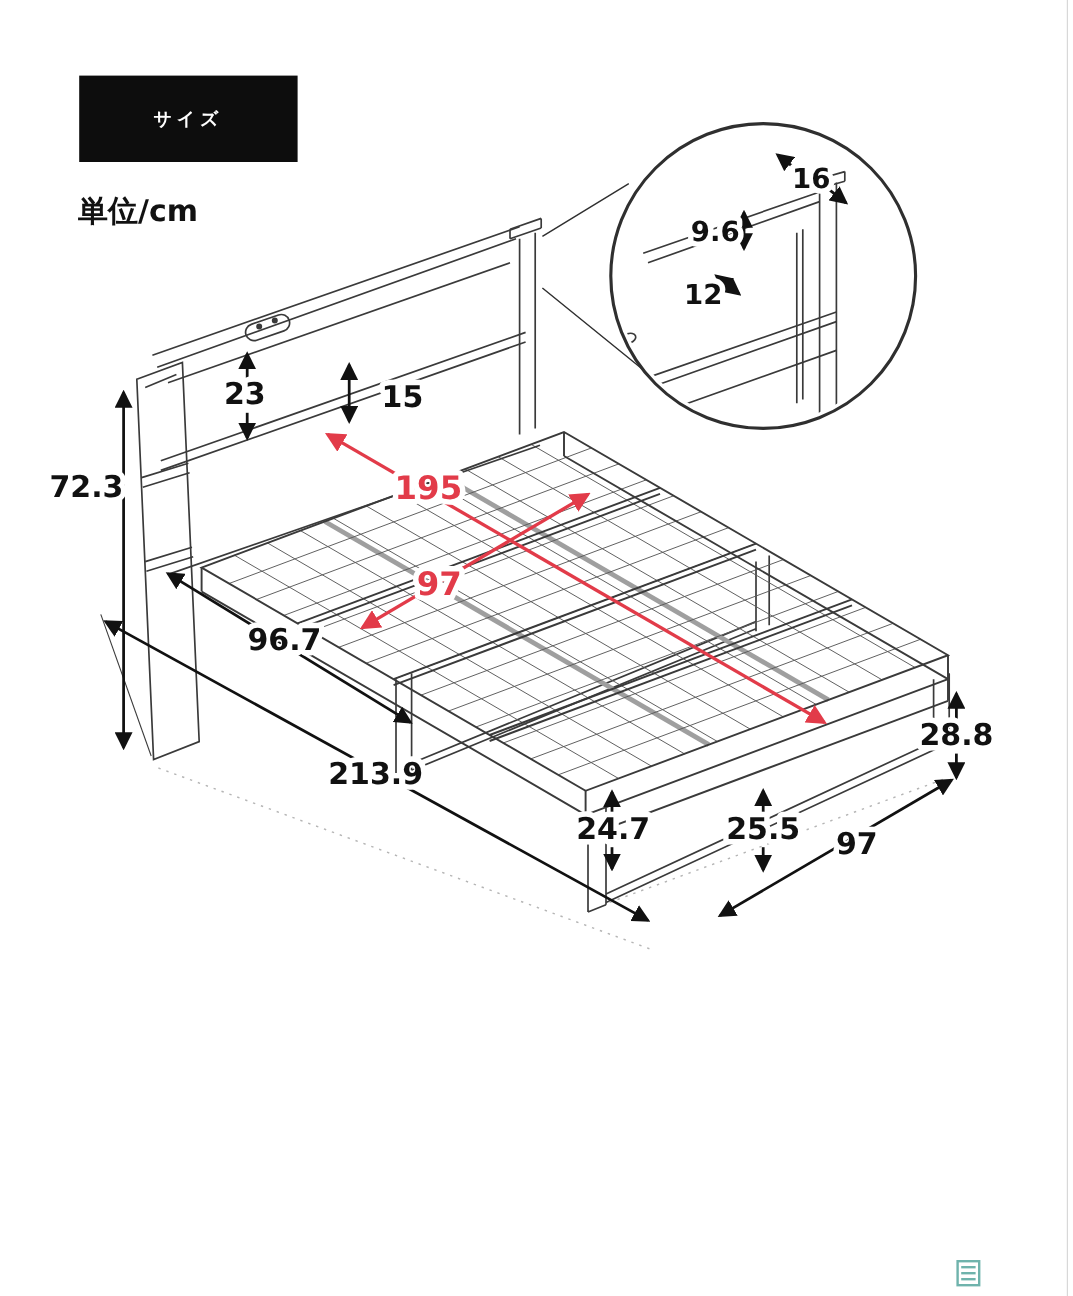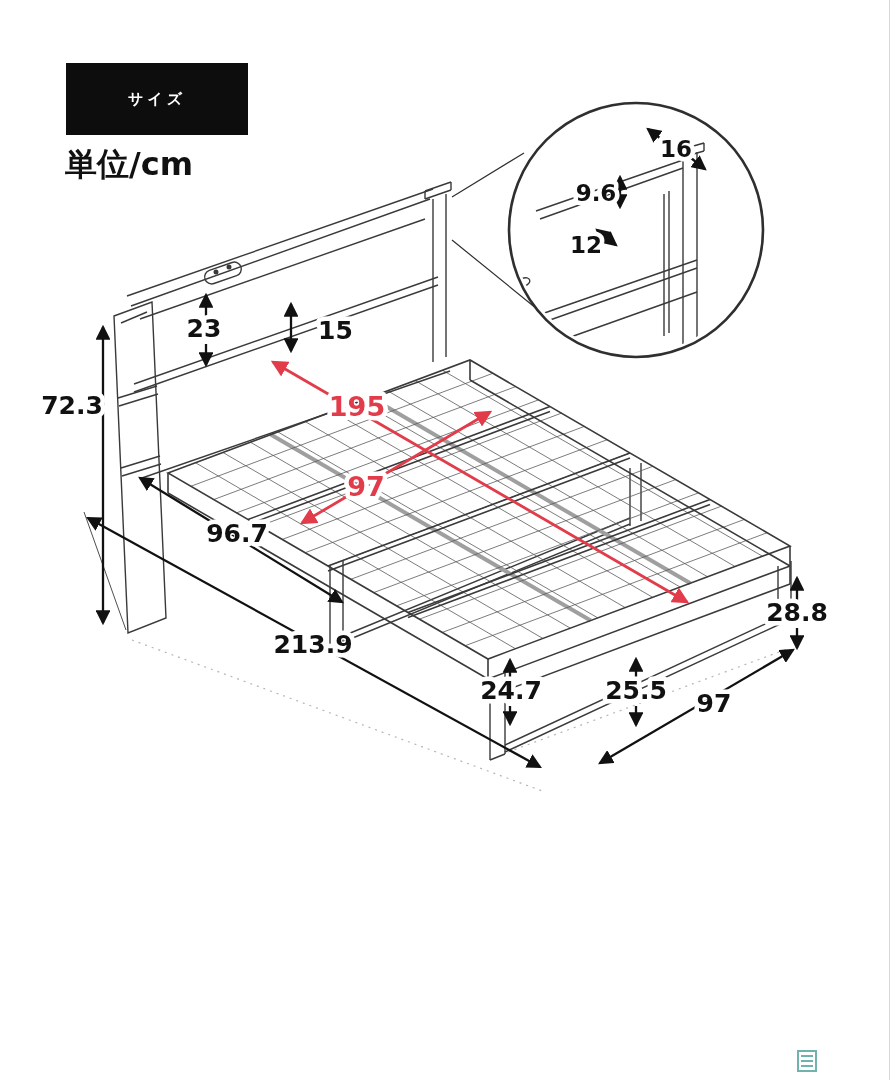--- a/index.html
+++ b/index.html
@@ -8,21 +8,21 @@
     background:#ffffff;font-family:"DejaVu Sans","Liberation Sans",sans-serif;
   }
   .abs{position:absolute;}
   
   .size-badge{
     left:66px;top:63px;width:182px;height:72px;background:#0d0d0d;color:#fff;
     display:flex;flex-direction:column;align-items:center;justify-content:center;gap:2px;
   }
   .size-badge .s{font-size:15px;letter-spacing:4px;font-weight:bold;}
   .size-badge .l{font-size:27px;font-weight:bold;letter-spacing:1px;}
-  .unit-label{left:65px;top:143px;font-size:32px;font-weight:bold;color:#111;}
+  .unit-label{left:65px;top:159px;font-size:25px;font-weight:bold;color:#111;}
   
   svg text{font-family:"DejaVu Sans","Liberation Sans",sans-serif;font-weight:bold;
     paint-order:stroke;stroke:#ffffff;stroke-width:9px;stroke-linejoin:round;}
   text.dt{fill:#111;font-size:25px;}
   text.dr{fill:#e23b49;font-size:27px;}
   text.ds{fill:#111;font-size:23px;}
   .divider{left:889px;top:0;width:1px;height:1080px;background:#d8d8d8;}
   .watermark{left:797px;top:1050px;width:20px;height:22px;border:2px solid #6fb3ac;
     display:flex;flex-direction:column;justify-content:space-evenly;padding:0 2px;box-sizing:border-box;}
   .watermark i{display:block;height:2px;background:#6fb3ac;}

